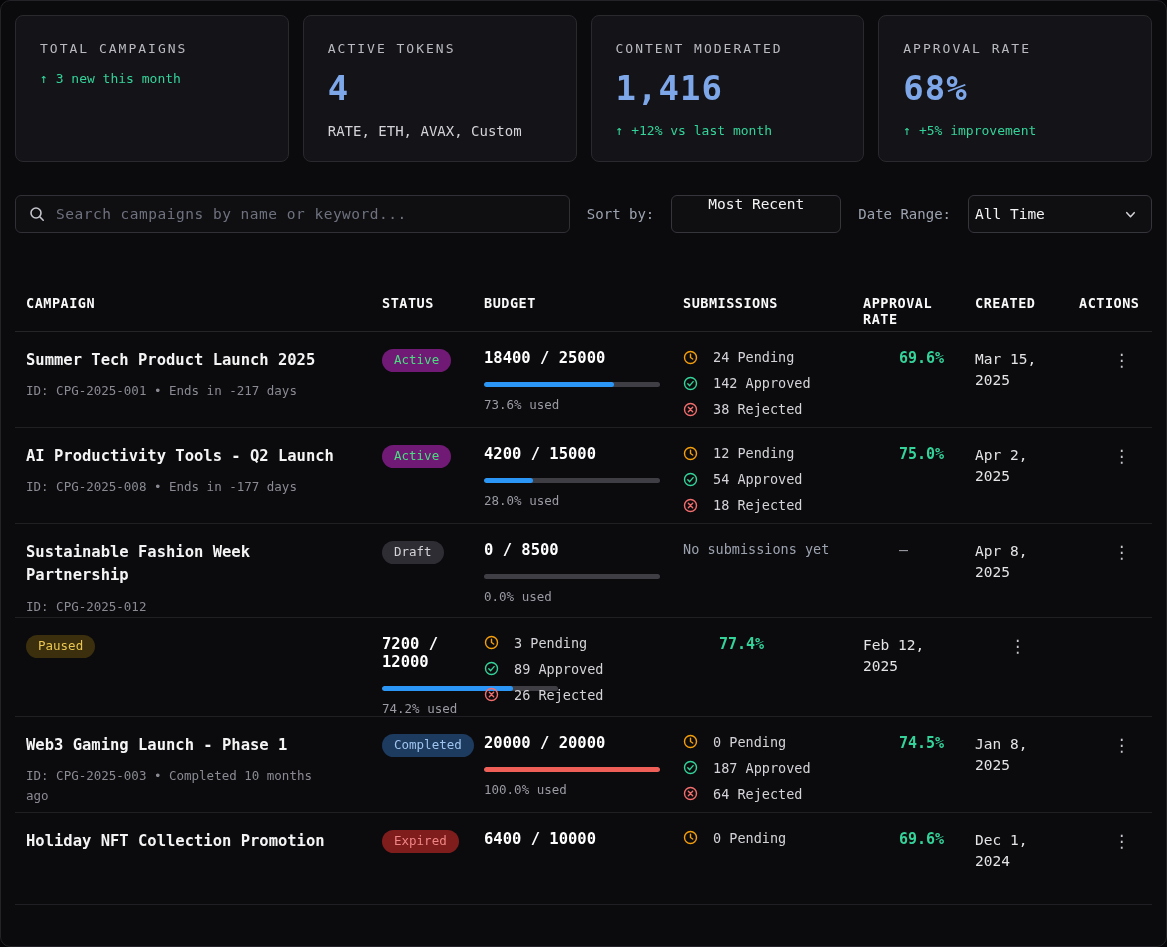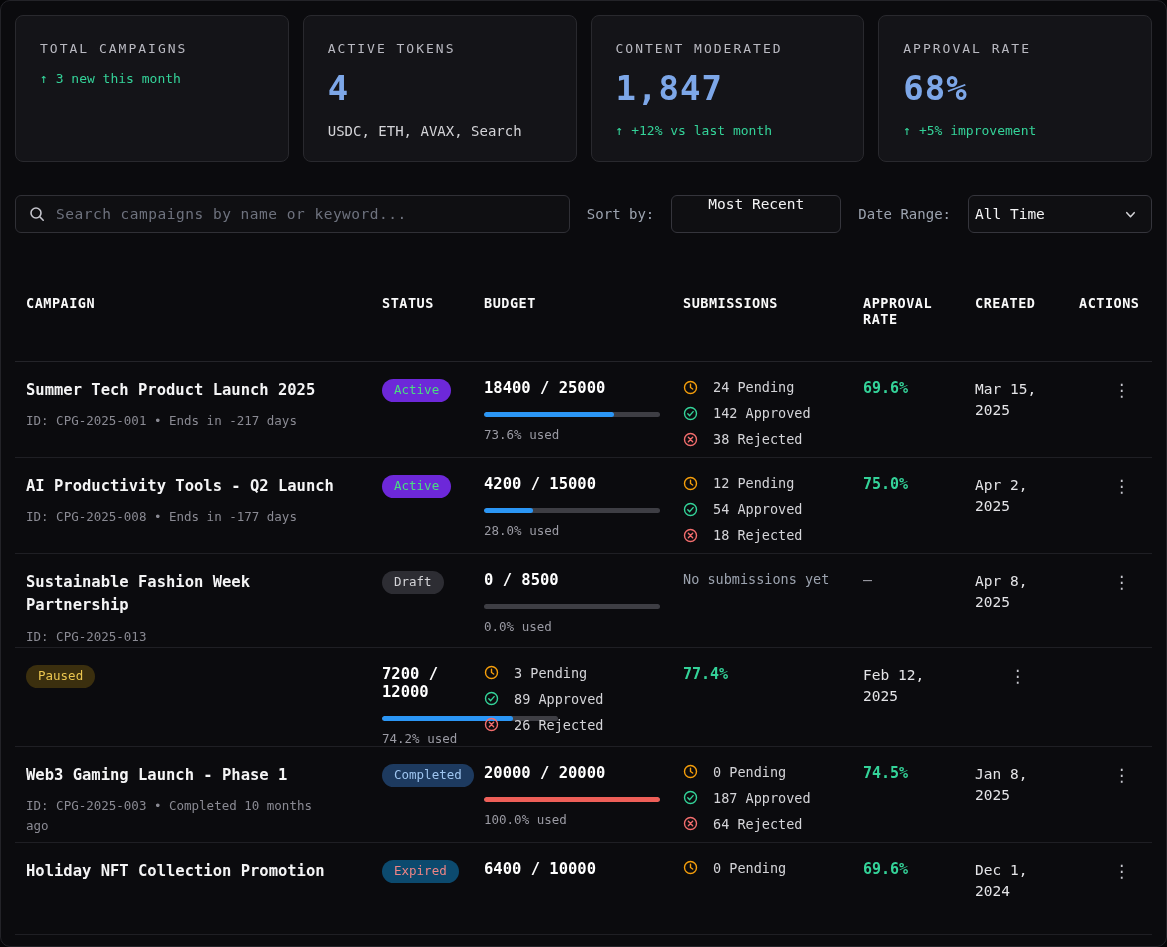--- a/index.html
+++ b/index.html
@@ -52,48 +52,48 @@
   .select.sort { width: 170px; flex-direction: column; }
   .select.date { width: 184px; padding-left: 6px; }
 
   
   .table { margin-top: 62px; }
   .grid-cols {
     display: grid;
     grid-template-columns: 356px 102px 199px 180px 112px 104px 1fr;
     padding: 0 0 0 11px;
   }
-  .thead { padding-bottom: 34px; border-bottom: 1px solid #242429; margin-top: 35px; }
+  .thead { padding-bottom: 4px; border-bottom: 1px solid #242429; margin-top: 35px; }
   .th { color: #fafafa; font-weight: bold; font-size: 13.5px; letter-spacing: 0.5px; padding-right: 14px; }
   .trow { border-bottom: 1px solid #1f1f24; padding-top: 17px; min-height: 92px; }
 
   .ctitle { color: #f4f4f5; font-size: 15.5px; font-weight: bold; padding-right: 34px; line-height: 1.5; }
   .cmeta { color: #8a8a93; font-size: 12.5px; margin-top: 9px; padding-right: 40px; line-height: 1.6; }
 
   .badge {
     display: inline-block; padding: 3px 12px 4px; border-radius: 999px;
     font-size: 12.5px; line-height: 1.3;
   }
-  .badge.active    { color: #4ade80; background: #6d28d9; }
+  .badge.active    { color: #4ade80; background: #701a75; }
   .badge.draft     { color: #d4d4d8; background: #2d2d33; }
   .badge.paused    { color: #eac54f; background: #3b2f0e; }
   .badge.completed { color: #9ec5f0; background: #1d3a5f; }
-  .badge.expired   { color: #ef8585; background: #0c4a6e; }
+  .badge.expired   { color: #ef8585; background: #7f1d1d; }
 
   .bamount { color: #ffffff; font-size: 15.5px; font-weight: bold; }
   .btrack { width: 176px; height: 5px; background: #3e3e44; border-radius: 3px; margin: 15px 0 10px; overflow: hidden; }
   .bfill { height: 100%; background: #2b96f5; border-radius: 3px; }
   .bfill.full { background: #ef5f58; }
   .bused { color: #9a9aa3; font-size: 12.5px; }
 
   .subline { display: flex; align-items: center; gap: 15px; color: #d4d4d8; font-size: 13.5px; margin-bottom: 10px; }
   .subline svg { flex: 0 0 auto; }
   .subempty { color: #9ca3af; font-size: 13.5px; }
 
-  .capproval { color: #34d399; font-size: 15px; font-weight: bold; }
+  .capproval { color: #34d399; font-size: 15px; font-weight: bold; margin-left: 36px; }
   .capproval.muted { color: #9a9aa3; font-weight: normal; }
 
   .ccreated { color: #e4e4e7; font-size: 14.5px; line-height: 1.45; max-width: 72px; }
 
   .cactions { padding-left: 26px; }
   .kebab {
     background: transparent; border: none; color: #c8c8cf;
     font-size: 17px; cursor: pointer; padding: 2px 8px; line-height: 1.1;
     font-family: "DejaVu Sans", sans-serif;
   }
@@ -104,25 +104,25 @@
 <div class="page">
 
   <div class="stats">
     <div class="card">
       <div class="stat-label">TOTAL CAMPAIGNS</div>
       <div class="stat-sub">↑ 3 new this month</div>
     </div>
     <div class="card">
       <div class="stat-label">ACTIVE TOKENS</div>
       <div class="stat-value">4</div>
-      <div class="stat-sub neutral">USDC, ETH, AVAX, Search</div>
+      <div class="stat-sub neutral">RATE, ETH, AVAX, Custom</div>
     </div>
     <div class="card">
       <div class="stat-label">CONTENT MODERATED</div>
-      <div class="stat-value">1,847</div>
+      <div class="stat-value">1,416</div>
       <div class="stat-sub">↑ +12% vs last month</div>
     </div>
     <div class="card">
       <div class="stat-label">APPROVAL RATE</div>
       <div class="stat-value">68%</div>
       <div class="stat-sub">↑ +5% improvement</div>
     </div>
   </div>
 
   <div class="controls">
@@ -248,21 +248,21 @@
     <div class="capproval">75.0%</div>
     <div class="ccreated">Apr 2, 2025</div>
     <div class="cactions">
       <button class="kebab">⋮</button>
     </div>
   </div>
 
   <div class="trow grid-cols">
     <div>
       <div class="ctitle">Sustainable Fashion Week Partnership</div>
-      <div class="cmeta">ID: CPG-2025-013</div>
+      <div class="cmeta">ID: CPG-2025-012</div>
     </div>
     <div>
       <span class="badge draft">Draft</span>
     </div>
     <div>
       <div class="bamount">0 / 8500</div>
       <div class="btrack">
         <div class="bfill" style="width: 0%;"></div>
       </div>
       <div class="bused">0.0% used</div>

